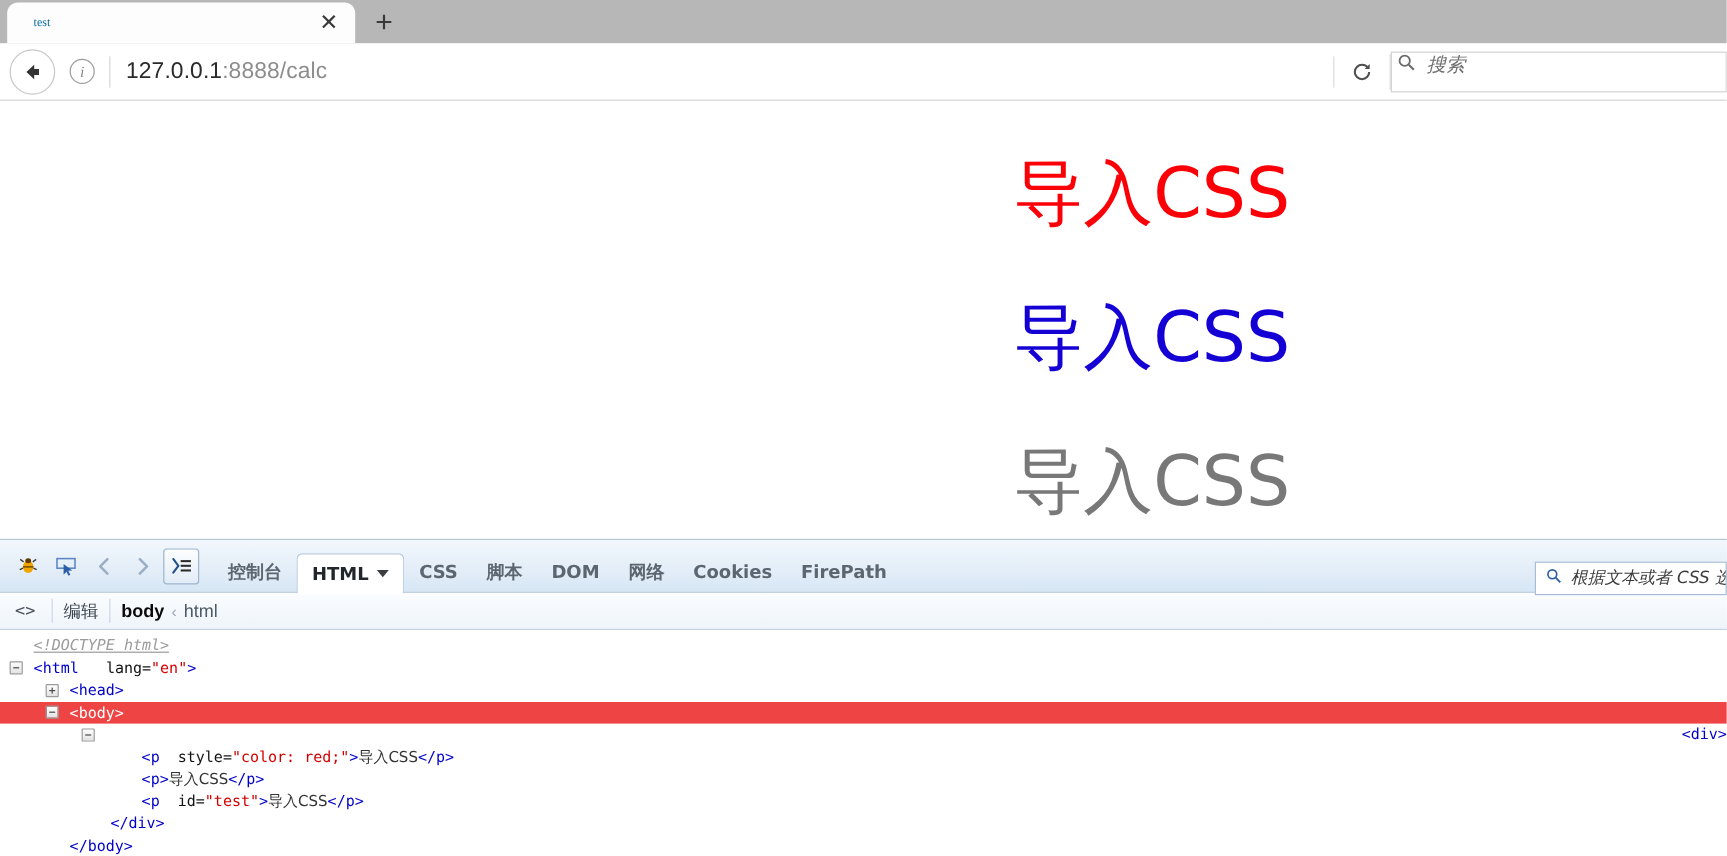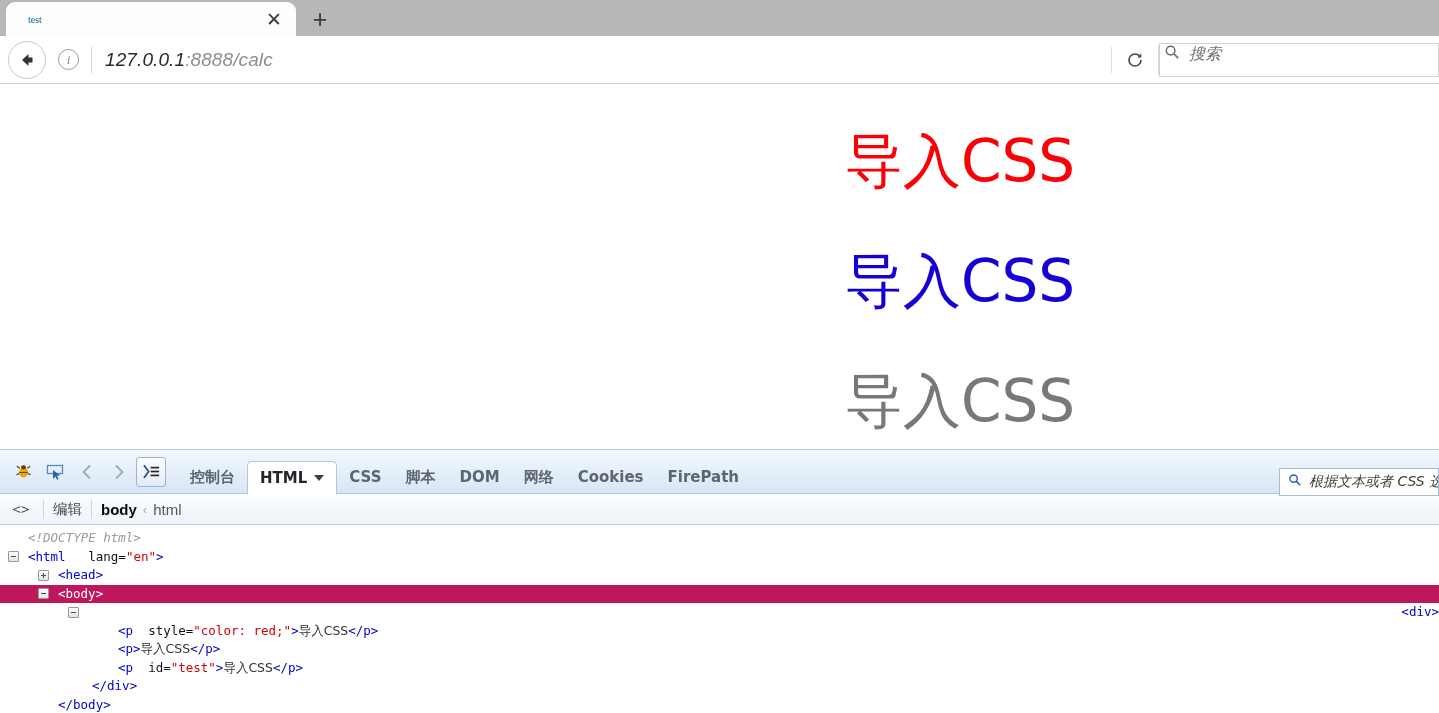--- a/index.html
+++ b/index.html
@@ -94,21 +94,20 @@
     width: 1px;
     height: 26px;
     background: #d6d6d6;
     margin-right: 13px;
   }
   .url-text {
     font-size: 19px;
     color: #2a2a2a;
     letter-spacing: 0.1px;
     white-space: nowrap;
-    font-style: italic;
   }
   .url-text .dim { color: #8d8d8d; }
   .url-spacer { flex: 1; }
   .reload-sep {
     width: 1px; height: 26px; background: #dcdcdc; margin: 0 0 0 4px;
   }
   .reload-btn {
     width: 46px; height: 46px;
     display: flex; align-items: center; justify-content: center;
     color: #4e4e4e;
@@ -276,21 +275,21 @@
     height: 187px;
     overflow: hidden;
     background: #fff;
   }
   .trow {
     position: relative;
     height: 18.5px;
     white-space: nowrap;
     padding-left: 0;
   }
-  .trow.sel { background: #be185d; }
+  .trow.sel { background: #ef4444; }
   .trow.sel .tag, .trow.sel .punct { color: #ffffff; }
   .twisty {
     position: absolute;
     width: 11px; height: 11px;
     border: 1px solid #9a9a9a;
     background: linear-gradient(to bottom,#fdfdfd,#e3e3e3);
     top: 3.5px;
     border-radius: 1px;
   }
   .twisty::before {
@@ -308,20 +307,21 @@
     background: #4a4a4a;
   }
   .tag { color: #0000c8; }
   .punct { color: #0000c8; }
   .attr { color: #121212; }
   .val { color: #d40000; }
   .txt { color: #333333; }
   .doctype {
     color: #9b9b9b;
     font-style: italic;
+    text-decoration: underline;
   }
   .cjk { font-family: "DejaVu Sans", sans-serif; }
 </style>
 </head>
 <body>
 
 <div class="browser-chrome">
 
   <div class="tabstrip">
     <div class="tab">

